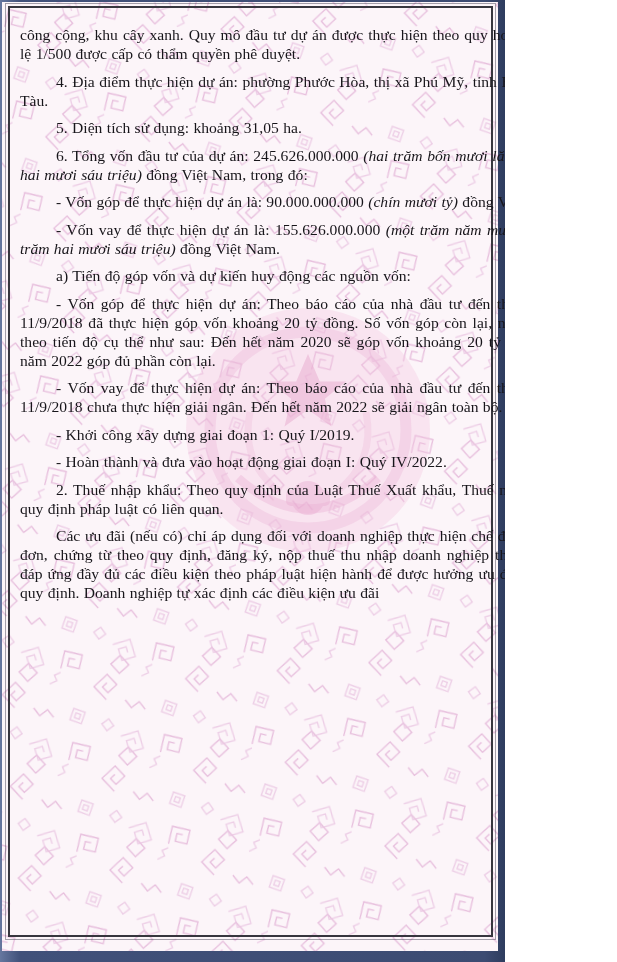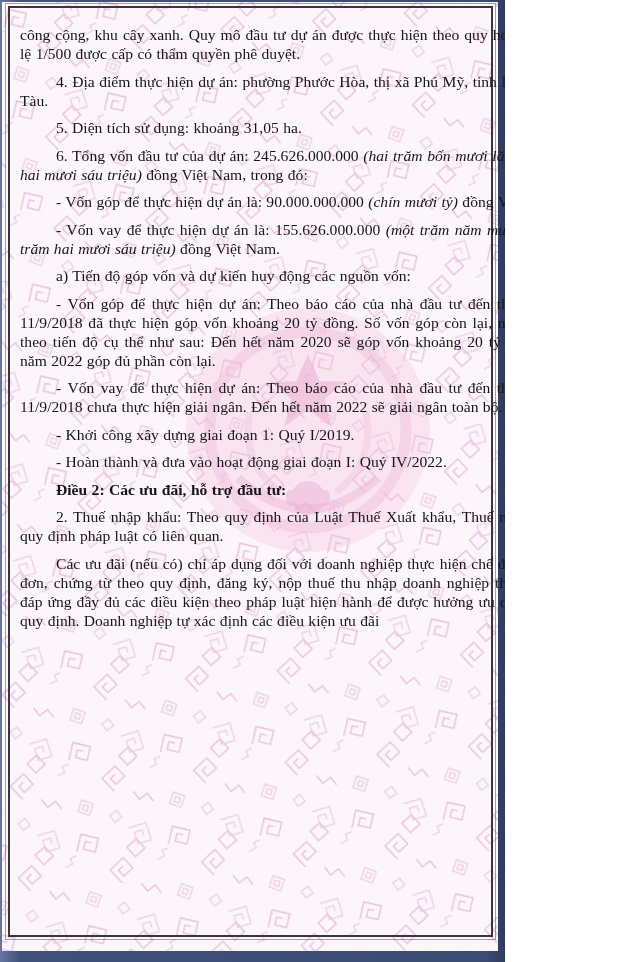--- a/index.html
+++ b/index.html
@@ -80,17 +80,16 @@
       <p class="indent"><span>4. Địa điểm thực hiện dự án: phường Phước Hòa, thị xã Phú Mỹ, tỉnh Bà Rịa – Vũng Tàu.</span></p>
       <p class="indent"><span>5. Diện tích sử dụng: khoảng 31,05 ha.</span></p>
       <p class="indent"><span>6. Tổng vốn đầu tư của dự án: 245.626.000.000 </span><span class="i">(hai trăm bốn mươi lăm tỷ, sáu trăm hai mươi sáu triệu)</span><span> đồng Việt Nam, trong đó:</span></p>
       <p class="indent"><span>- Vốn góp để thực hiện dự án là: 90.000.000.000 </span><span class="i">(chín mươi tỷ)</span><span> đồng Việt Nam.</span></p>
       <p class="indent"><span>- Vốn vay để thực hiện dự án là: 155.626.000.000 </span><span class="i">(một trăm năm mươi lăm tỷ, sáu trăm hai mươi sáu triệu)</span><span> đồng Việt Nam.</span></p>
       <p class="indent"><span>a) Tiến độ góp vốn và dự kiến huy động các nguồn vốn:</span></p>
       <p class="indent"><span>- Vốn góp để thực hiện dự án: Theo báo cáo của nhà đầu tư đến thời điểm ngày 11/9/2018 đã thực hiện góp vốn khoảng 20 tỷ đồng. Số vốn góp còn lại, nhà đầu tư góp theo tiến độ cụ thể như sau: Đến hết năm 2020 sẽ góp vốn khoảng 20 tỷ đồng; đến hết năm 2022 góp đủ phần còn lại.</span></p>
       <p class="indent"><span>- Vốn vay để thực hiện dự án: Theo báo cáo của nhà đầu tư đến thời điểm ngày 11/9/2018 chưa thực hiện giải ngân. Đến hết năm 2022 sẽ giải ngân toàn bộ.</span></p>
       <p class="indent"><span>- Khởi công xây dựng giai đoạn 1: Quý I/2019.</span></p>
       <p class="indent"><span>- Hoàn thành và đưa vào hoạt động giai đoạn I: Quý IV/2022.</span></p>
-      <p class="indent b"><span>Điều 2: Các ưu đãi, hỗ trợ đầu tư:</span></p>
       <p class="indent"><span>2. Thuế nhập khẩu: Theo quy định của Luật Thuế Xuất khẩu, Thuế nhập khẩu, các quy định pháp luật có liên quan.</span></p>
       <p class="indent"><span>Các ưu đãi (nếu có) chỉ áp dụng đối với doanh nghiệp thực hiện chế độ kế toán, hóa đơn, chứng từ theo quy định, đăng ký, nộp thuế thu nhập doanh nghiệp theo kê khai và đáp ứng đầy đủ các điều kiện theo pháp luật hiện hành để được hưởng ưu đãi đầu tư theo quy định. Doanh nghiệp tự xác định các điều kiện ưu đãi</span></p>
     </div>
 </div>
 
 </body></html>

